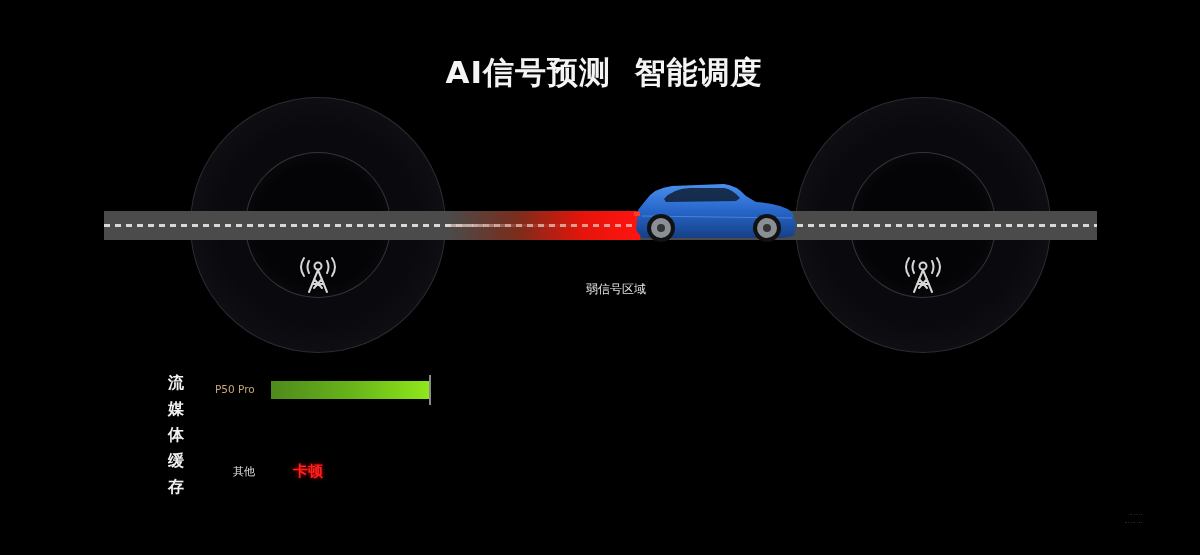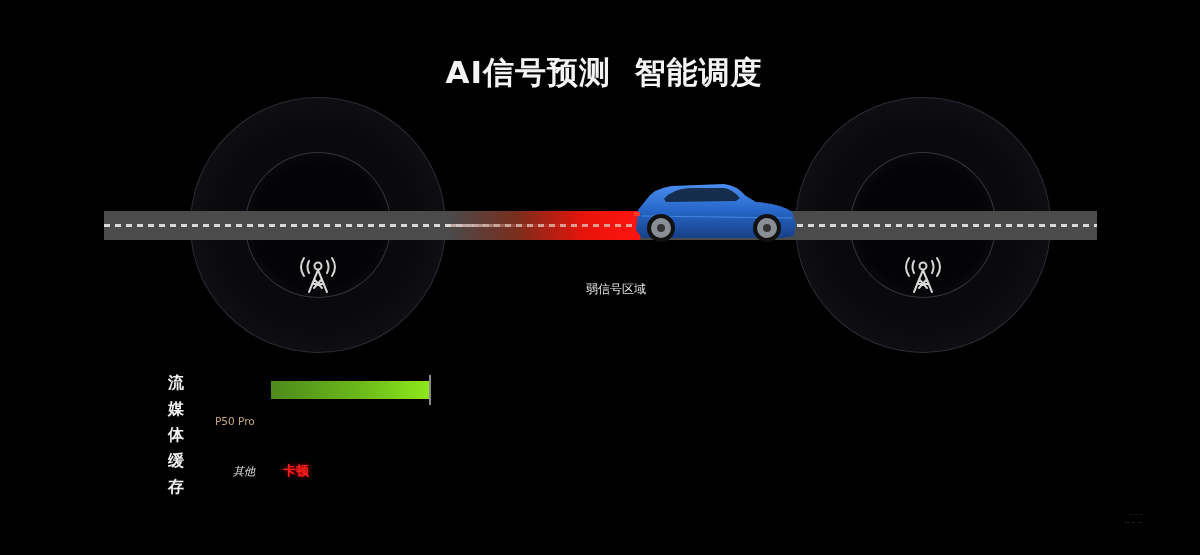--- a/index.html
+++ b/index.html
@@ -18,26 +18,26 @@
           background:repeating-linear-gradient(90deg, #d8d8d8 0 6px, transparent 6px 11px); }
   .weak-zone { left:450px; top:211px; width:190px; height:29px;
                background:linear-gradient(90deg, rgba(75,75,75,0) 0%, rgba(130,40,20,0.85) 35%, rgba(230,20,10,1) 70%, #ff1410 100%);
                filter:blur(0.5px); }
   .weak-zone-dash { left:450px; top:224px; width:185px; height:3px;
           background:repeating-linear-gradient(90deg, rgba(230,200,190,0.75) 0 6px, transparent 6px 11px); }
   .weak-label { left:586px; top:264px; font-size:12px; color:#e6e6e6;margin-top:17px; }
   .tower { position:absolute; width:46px; height:42px; }
   .vlabel { left:166px; top:370px; width:20px; font-size:16px; font-weight:bold;
             line-height:26px; color:#f2f2f2; text-align:center; }
-  .p50-label { left:215px; top:383px; font-size:10.5px; color:#c9a77a;margin-top:32px; }
+  .p50-label { left:215px; top:383px; font-size:10.5px; color:#c9a77a; }
   .bar { left:271px; top:381px; width:158px; height:18px;
          background:linear-gradient(90deg, #4e8a1c 0%, #6ab81a 55%, #8ee81a 100%); }
   .bar-end { left:429px; top:375px; width:2px; height:30px; background:#8a8a8a; }
-  .other-label { left:233px; top:464px; font-size:11px; color:#e6e6e6;font-style:italic; }
-  .stutter { left:283px; top:462px; font-size:13px; font-weight:bold; color:#ff2020;
+  .other-label { left:233px; top:464px; font-size:11px; color:#e6e6e6; }
+  .stutter { left:293px; top:462px; font-size:15px; font-weight:bold; color:#ff2020;
              text-shadow:0 0 4px rgba(255,0,0,0.8); }
   .footnote { left:1070px; top:510px; font-size:5px; color:#8a8a8a; text-align:right; width:72px; line-height:8px; }
 </style>
 </head>
 <body>
 
 <div class="abs title">AI信号预测  智能调度</div>
 
 <div class="ring outer" style="left:190px; top:97px;"></div>
 <div class="ring inner" style="left:245px; top:152px;"></div>

